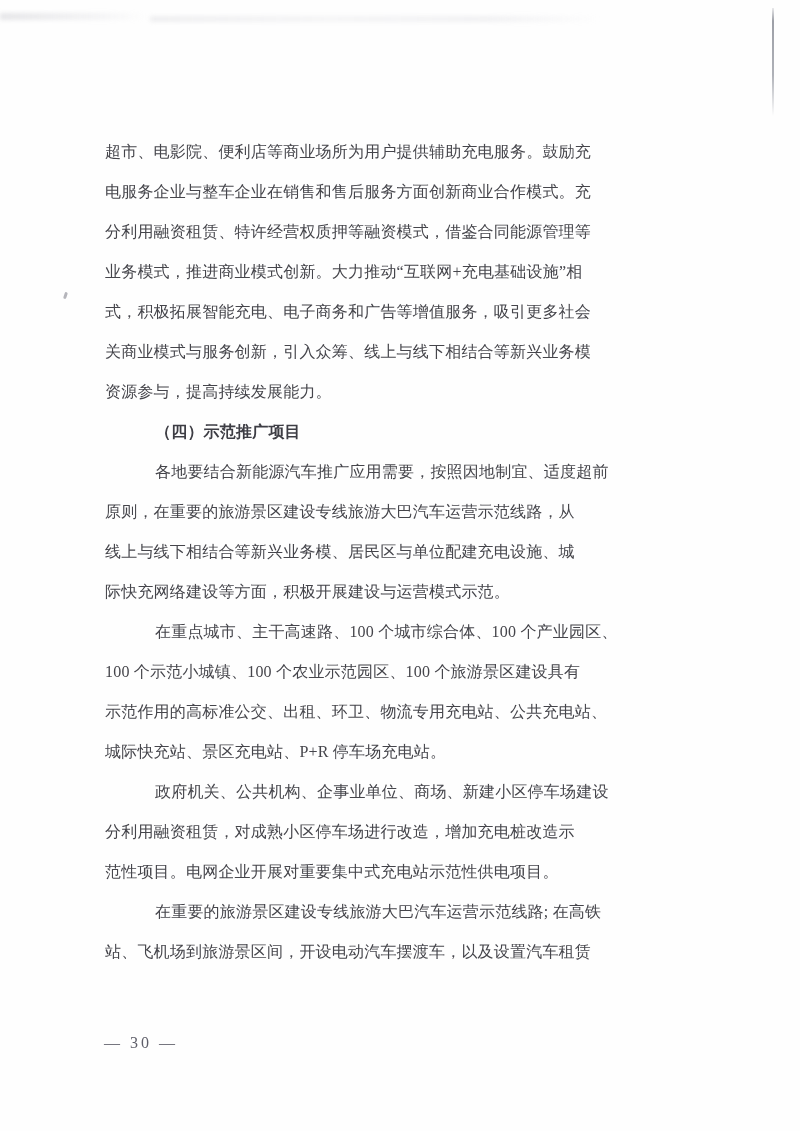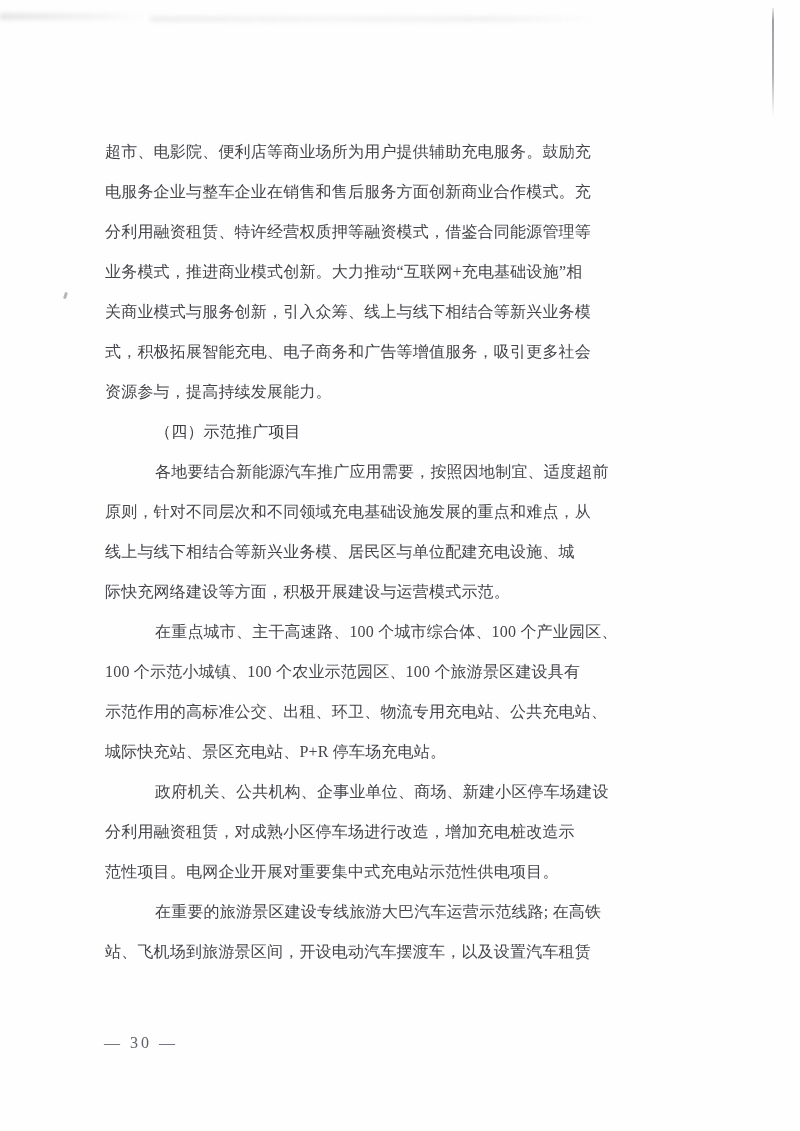--- a/index.html
+++ b/index.html
@@ -58,21 +58,21 @@
     font-size: 16px;
     line-height: 40px;
     height: 40px;
     letter-spacing: 0.2px;
     white-space: nowrap;
   }
   .line.indent {
     text-indent: 50px;
   }
   .line.heading {
-    font-weight: normal;
+    font-weight: bold;
     color: #3d3d44;
   }
   .footer {
     position: absolute;
     left: 104px;
     top: 1029px;
     font-size: 16px;
     line-height: 28px;
     color: #5e5e69;
     letter-spacing: 3px;
@@ -88,26 +88,26 @@
   <div class="smudge-b"></div>
   <div class="scan-line-v"></div>
   <div class="speck"></div>
 
   <div class="content">
 
   <div class="line">超市、电影院、便利店等商业场所为用户提供辅助充电服务。鼓励充</div>
       <div class="line">电服务企业与整车企业在销售和售后服务方面创新商业合作模式。充</div>
       <div class="line">分利用融资租赁、特许经营权质押等融资模式，借鉴合同能源管理等</div>
       <div class="line">业务模式，推进商业模式创新。大力推动“互联网+充电基础设施”相</div>
+      <div class="line">式，积极拓展智能充电、电子商务和广告等增值服务，吸引更多社会</div>
       <div class="line">关商业模式与服务创新，引入众筹、线上与线下相结合等新兴业务模</div>
-      <div class="line">式，积极拓展智能充电、电子商务和广告等增值服务，吸引更多社会</div>
       <div class="line">资源参与，提高持续发展能力。</div>
       <div class="line indent heading">（四）示范推广项目</div>
       <div class="line indent">各地要结合新能源汽车推广应用需要，按照因地制宜、适度超前</div>
-      <div class="line">原则，针对不同层次和不同领域充电基础设施发展的重点和难点，从</div>
+      <div class="line">原则，在重要的旅游景区建设专线旅游大巴汽车运营示范线路，从</div>
       <div class="line">线上与线下相结合等新兴业务模、居民区与单位配建充电设施、城</div>
       <div class="line">际快充网络建设等方面，积极开展建设与运营模式示范。</div>
       <div class="line indent">在重点城市、主干高速路、100 个城市综合体、100 个产业园区、</div>
       <div class="line">100 个示范小城镇、100 个农业示范园区、100 个旅游景区建设具有</div>
       <div class="line">示范作用的高标准公交、出租、环卫、物流专用充电站、公共充电站、</div>
       <div class="line">城际快充站、景区充电站、P+R 停车场充电站。</div>
       <div class="line indent">政府机关、公共机构、企事业单位、商场、新建小区停车场建设</div>
       <div class="line">分利用融资租赁，对成熟小区停车场进行改造，增加充电桩改造示</div>
       <div class="line">范性项目。电网企业开展对重要集中式充电站示范性供电项目。</div>
       <div class="line indent">在重要的旅游景区建设专线旅游大巴汽车运营示范线路; 在高铁</div>

